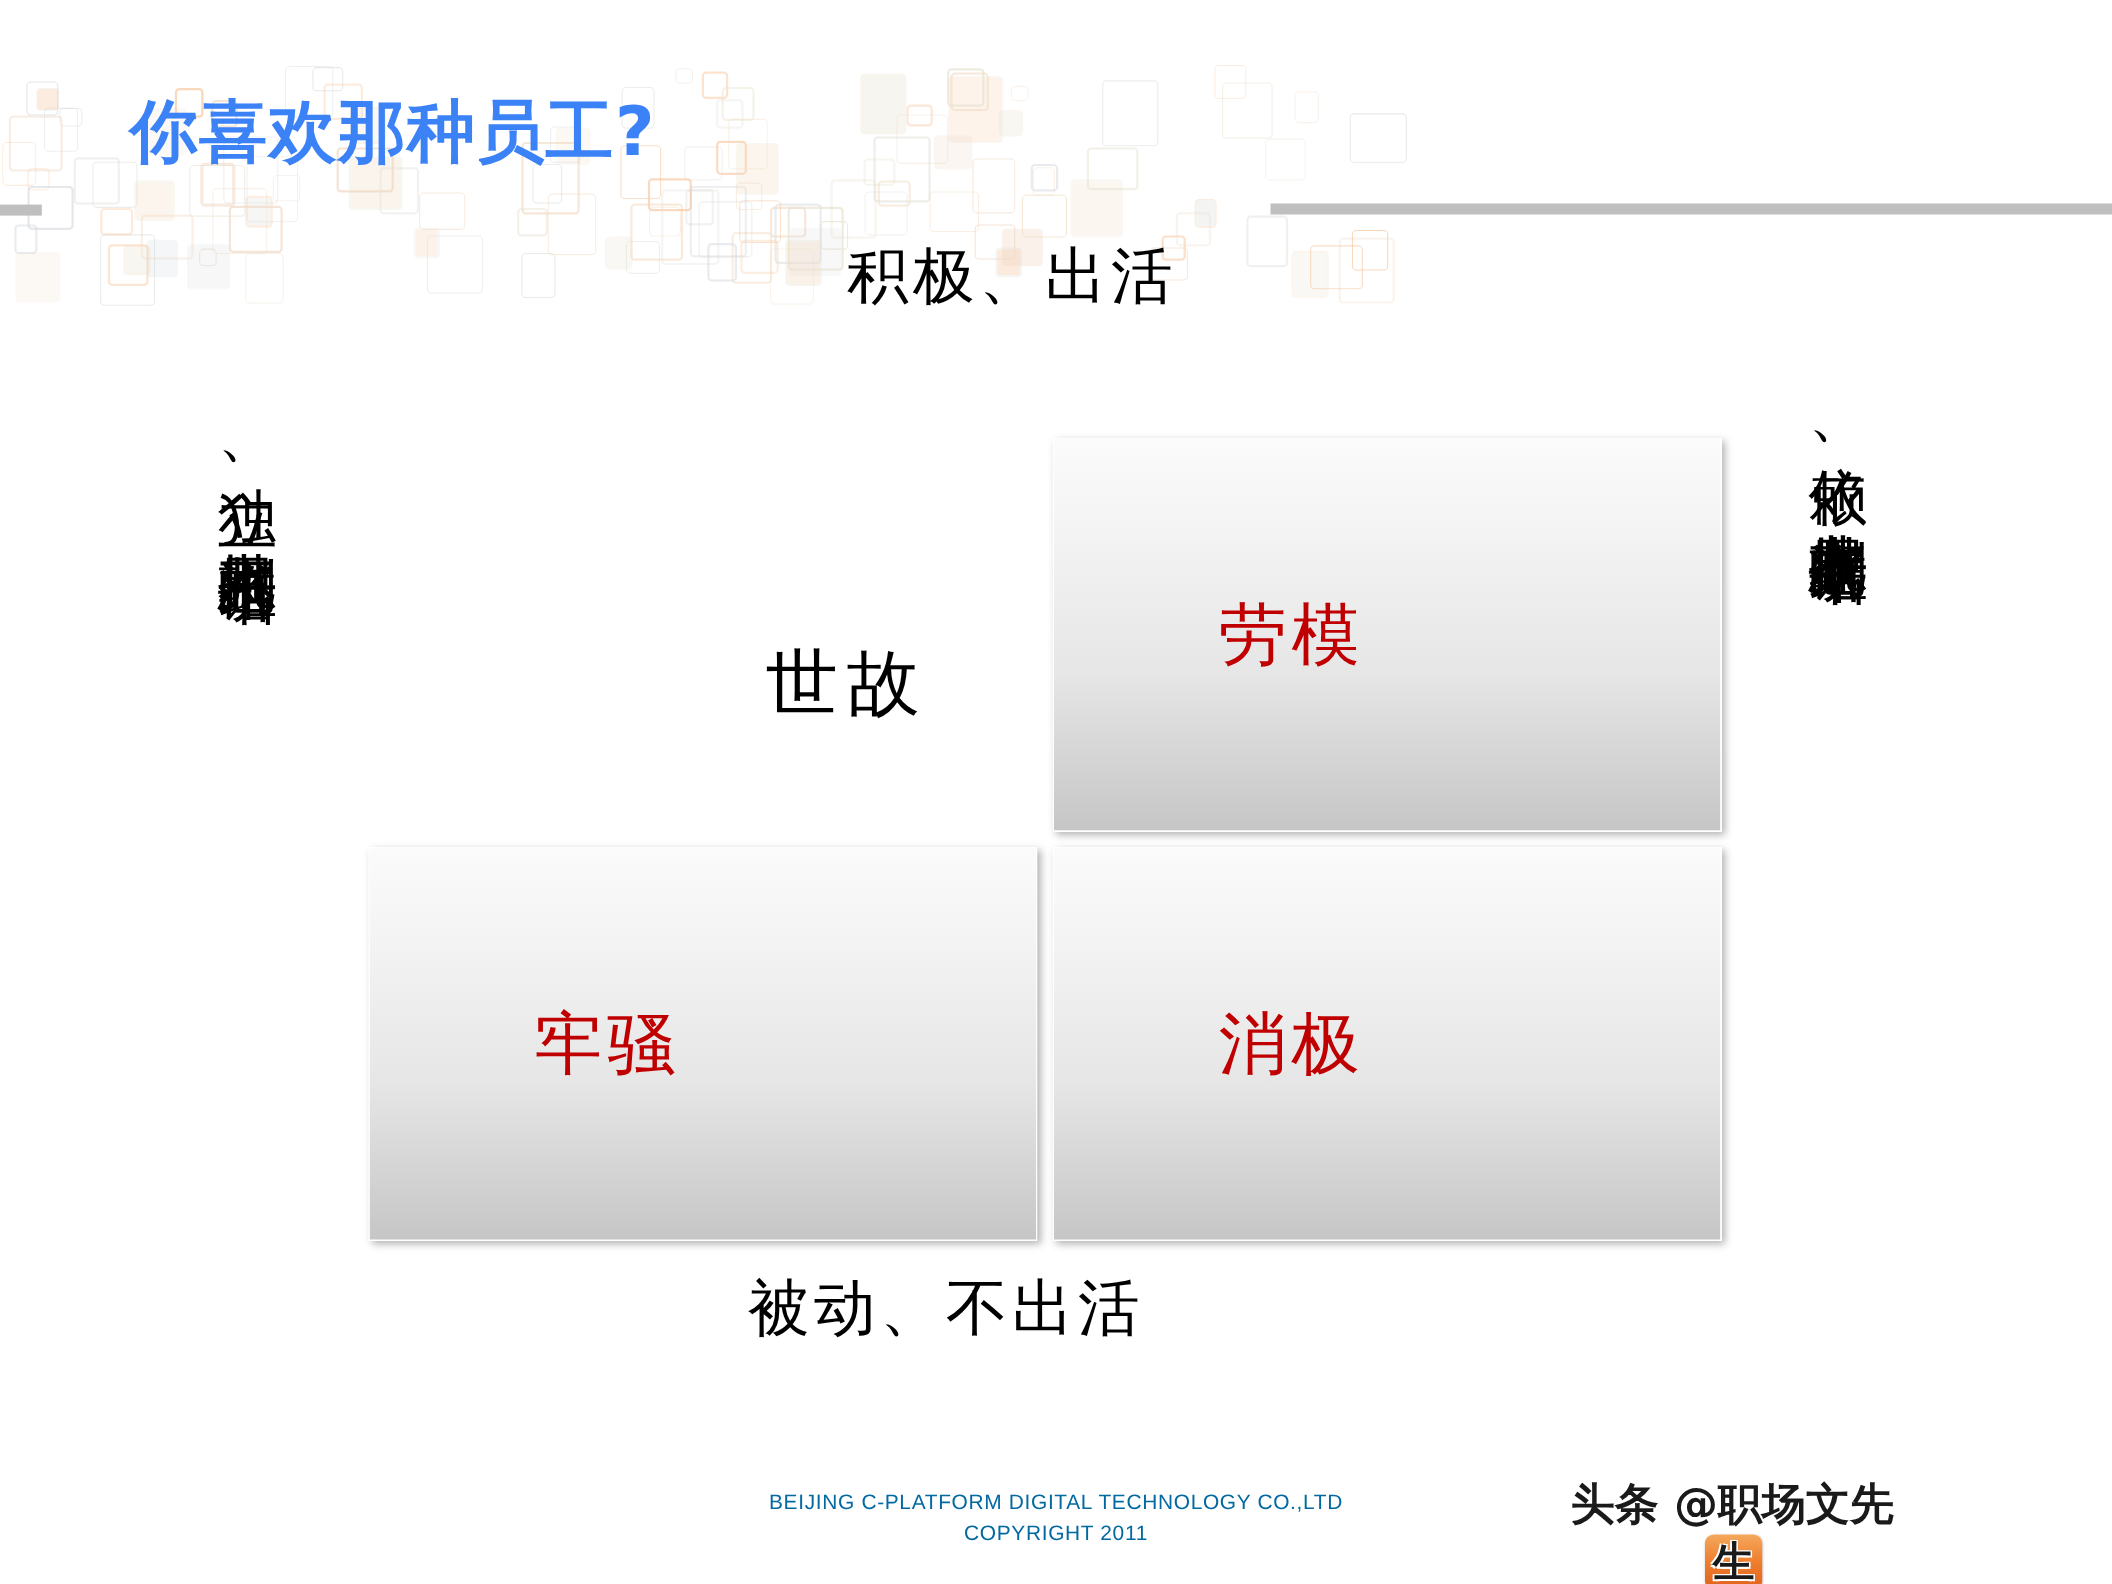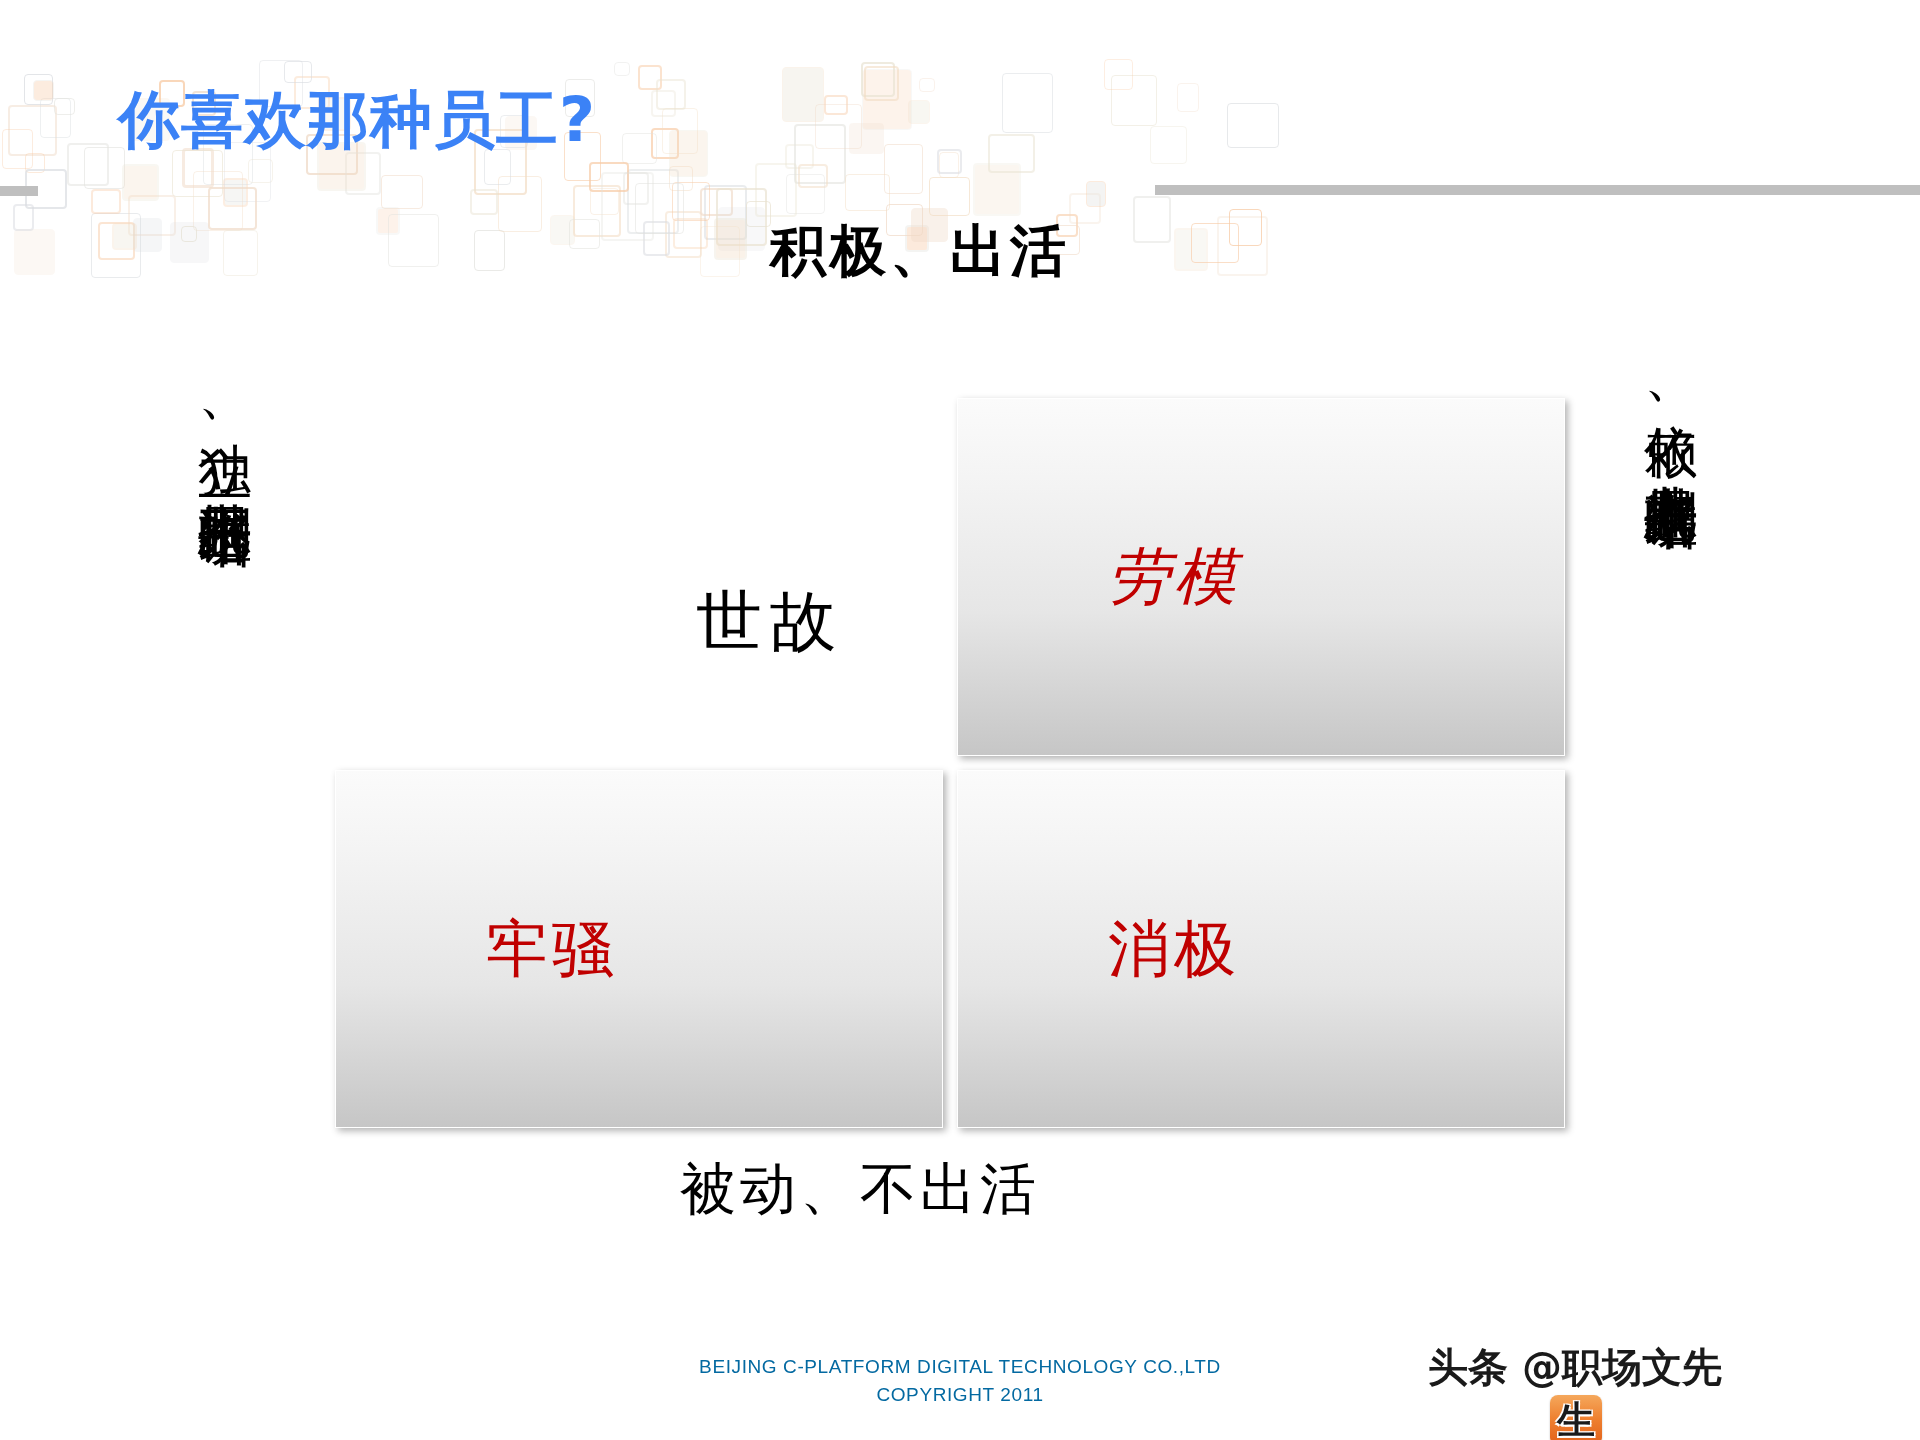--- a/index.html
+++ b/index.html
@@ -86,21 +86,21 @@
     width: 608px;
     height: 358px;
     background: linear-gradient(to bottom, #fbfbfb 0%, #f4f4f4 22%, #e6e6e6 60%, #c6c6c6 100%);
     box-shadow: 3px 3px 7px rgba(0,0,0,0.30);
     border: 1px solid #ffffff;
     box-sizing: border-box;
     display: flex;
     align-items: center;
   }
   .quad.tl { left: 0px;   top: 0px; }
-  .quad.tr { left: 622px; top: 0px; font-style: italic; }
+  .quad.tr { left: 622px; top: 0px; }
   .quad.bl { left: 0px;   top: 372px; }
   .quad.br { left: 622px; top: 372px; }
 
   .quad-label {
     font-family: "DejaVu Serif", "Liberation Serif", serif;
     font-size: 62px;
     font-weight: normal;
     color: #C00000;
     letter-spacing: 4px;
     margin-left: 150px;
@@ -124,21 +124,21 @@
     position: absolute;
     left: 0; top: 214px;
     width: 1920px;
     text-align: center;
     font-family: "DejaVu Serif", "Liberation Serif", serif;
     font-size: 56px;
     color: #000000;
     letter-spacing: 4px;
     z-index: 4;
   }
-  .axis-top .inner { position: relative; left: -40px; font-weight: bold; }
+  .axis-top .inner { position: relative; left: -40px; }
 
   .axis-bottom {
     position: absolute;
     left: 0; top: 1152px;
     width: 1920px;
     text-align: center;
     font-family: "DejaVu Serif", "Liberation Serif", serif;
     font-size: 56px;
     color: #000000;
     letter-spacing: 4px;

